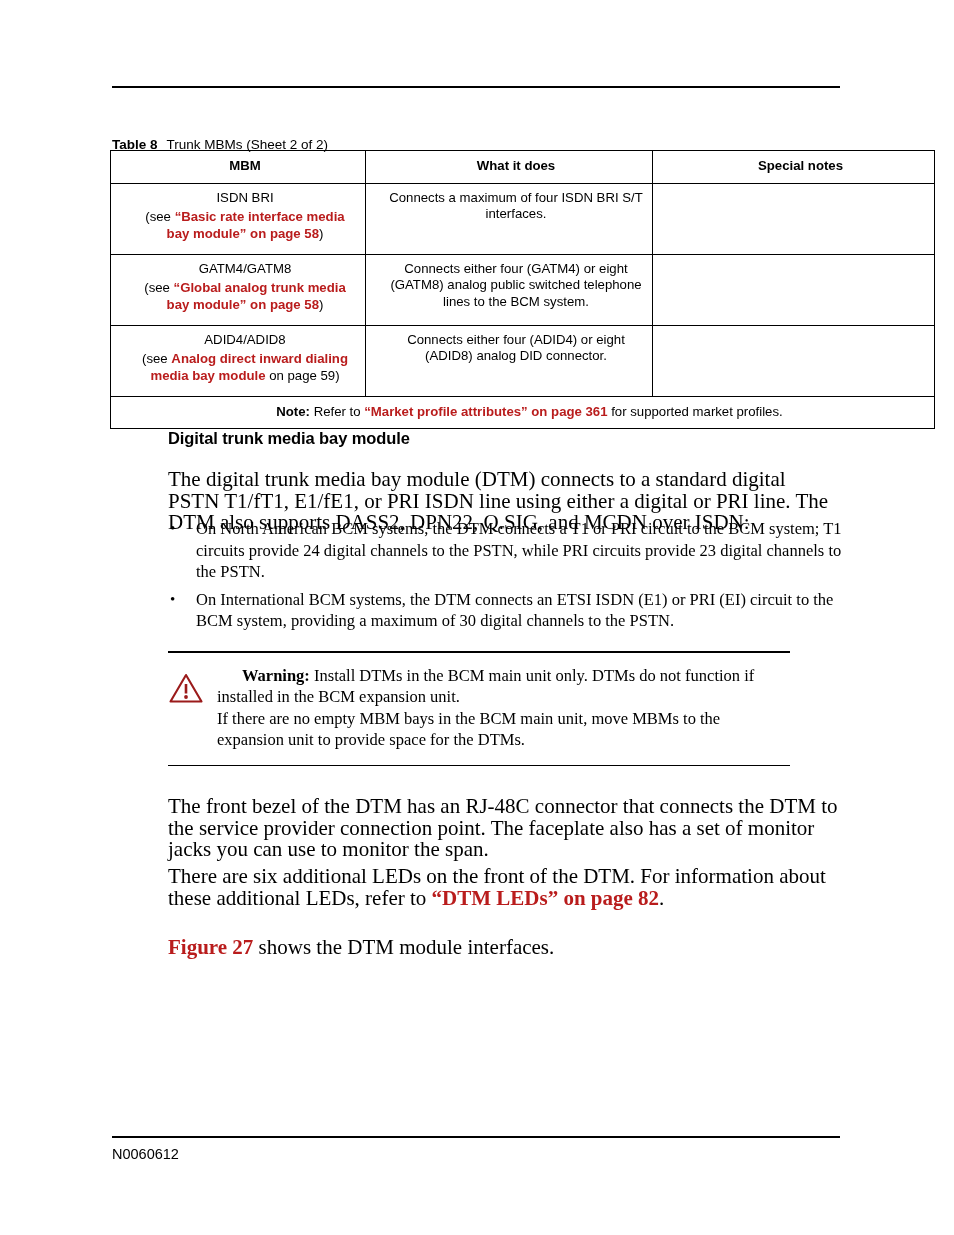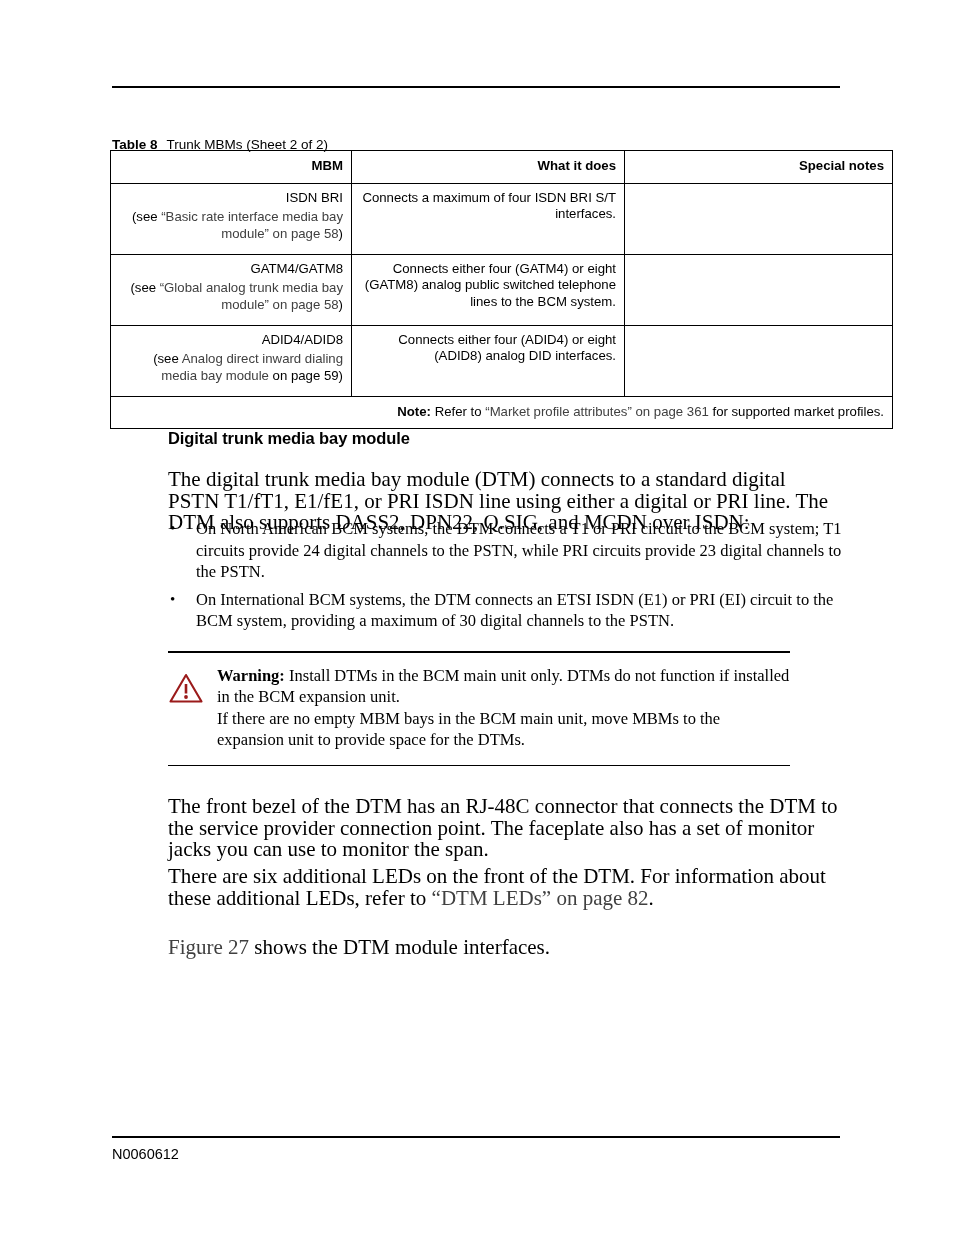--- a/index.html
+++ b/index.html
@@ -69,22 +69,22 @@
     top: 150px;
     width: 731px;
     border-collapse: collapse;
     font-family: "Liberation Sans", sans-serif;
     font-size: 13.2px;
     table-layout: fixed;
   }
   .data-table td, .data-table th {
     border: 1.3px solid #000000;
     vertical-align: top;
-    padding: 6px 8px 7px 8px;
-    text-align: right;
+    padding: 6px 8px 7px 22px;
+    text-align: center;
     line-height: 16.5px;
   }
   .data-table th {
     font-weight: bold;
     padding-top: 7px;
     padding-bottom: 8px;
   }
   .col-mbm   { width: 224px; }
   .col-what  { width: 256px; }
   .col-notes { width: 251px; }
@@ -95,22 +95,23 @@
   .row-isdn td   { height: 57px; }
   .row-gatm td   { height: 57px; }
   .row-adid td   { height: 57px; }
   .note-row td {
     padding-top: 7px;
     padding-bottom: 8px;
   }
   .note-label { font-weight: bold; }
 
   a.xref, .xref {
-    color: #404040;
+    color: #b91c1c;
     text-decoration: none;
+    font-weight: bold;
   }
 
   
   .section-heading {
     position: absolute;
     left: 168px;
     top: 415px;
     font-family: "Liberation Sans", sans-serif;
     font-size: 16.5px;
     font-weight: bold;
@@ -175,21 +176,21 @@
     width: 40px;
     padding-top: 7px;
   }
   .warning-text {
     flex: 1 1 auto;
     font-family: "Liberation Serif", serif;
     font-size: 16.5px;
     line-height: 21.5px;
     padding-left: 9px;
   }
-  .warning-label { font-weight: bold; }
+  .warning-label { font-weight: bold; margin-left: 25px; }
   .warning-line2 { margin-top: 0; }
 
   
   .footer-rule {
     position: absolute;
     left: 112px;
     top: 1136px;
     width: 728px;
     height: 2px;
     background: #000000;
@@ -241,21 +242,21 @@
           <p class="cell-what">Connects either four (GATM4) or eight (GATM8) analog public switched telephone lines to the BCM system.</p>
         </td>
         <td></td>
       </tr>
       <tr class="row-adid">
         <td>
           <p class="cell-title">ADID4/ADID8</p>
           <p class="cell-ref"><span>(see </span><a class="xref" href="#">Analog direct inward dialing media bay module</a><span> on page 59)</span></p>
         </td>
         <td>
-          <p class="cell-what">Connects either four (ADID4) or eight (ADID8) analog DID interfaces.</p>
+          <p class="cell-what">Connects either four (ADID4) or eight (ADID8) analog DID connector.</p>
         </td>
         <td></td>
       </tr>
       <tr class="note-row">
         <td colspan="3"><span class="note-label">Note:</span><span> Refer to </span><a class="xref" href="#">“Market profile attributes” on page 361</a><span> for supported market profiles.</span></td>
       </tr>
     </tbody>
   </table>
 
   <h2 class="section-heading">Digital trunk media bay module</h2>

